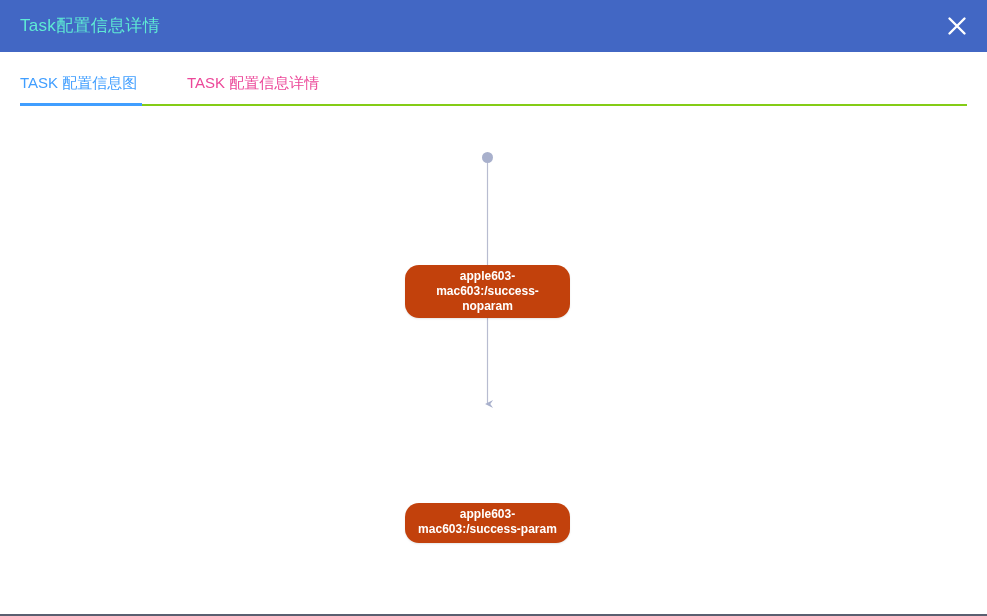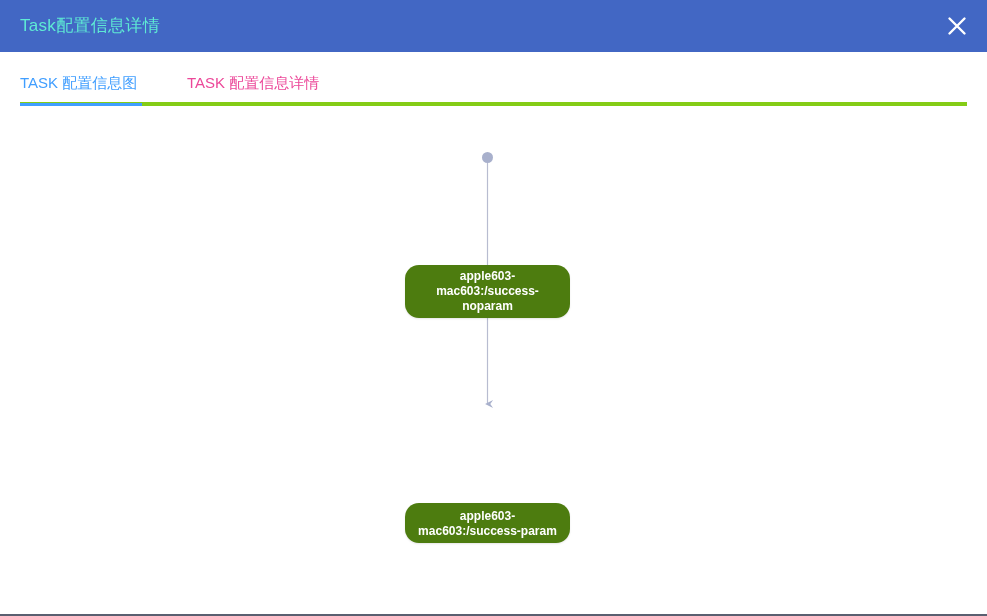--- a/index.html
+++ b/index.html
@@ -57,21 +57,21 @@
   }
   .close-button svg { display: block; }
 
   
   .tab-bar {
     position: absolute;
     left: 20px;
     top: 62px;
     width: 947px;
     height: 44px;
-    border-bottom: 4px solid #84cc16;
+    border-bottom: 2px solid #84cc16;
     box-sizing: border-box;
     text-align: right;
   }
   .tab {
     position: absolute;
     top: 0;
     height: 42px;
     line-height: 42px;
     font-size: 15px;
     color: #ec4899;
@@ -106,29 +106,29 @@
   }
   .graph-svg {
     position: absolute;
     left: 0;
     top: 0;
   }
 
   .node {
     position: absolute;
     box-sizing: border-box;
-    background: #4d7c0f;
+    background: #c2410c;
     border-radius: 14px;
     color: #ffffff;
     font-size: 12px;
     font-weight: bold;
     line-height: 15px;
     text-align: center;
     display: flex;
-    align-items: flex-end;
+    align-items: flex-start;
     justify-content: center;
     padding: 4px 8px;
     cursor: pointer;
     box-shadow: 0 1px 2px rgba(0,0,0,0.10);
   }
   .node-label {
     width: 100%;
     word-break: break-word;
   }
 

